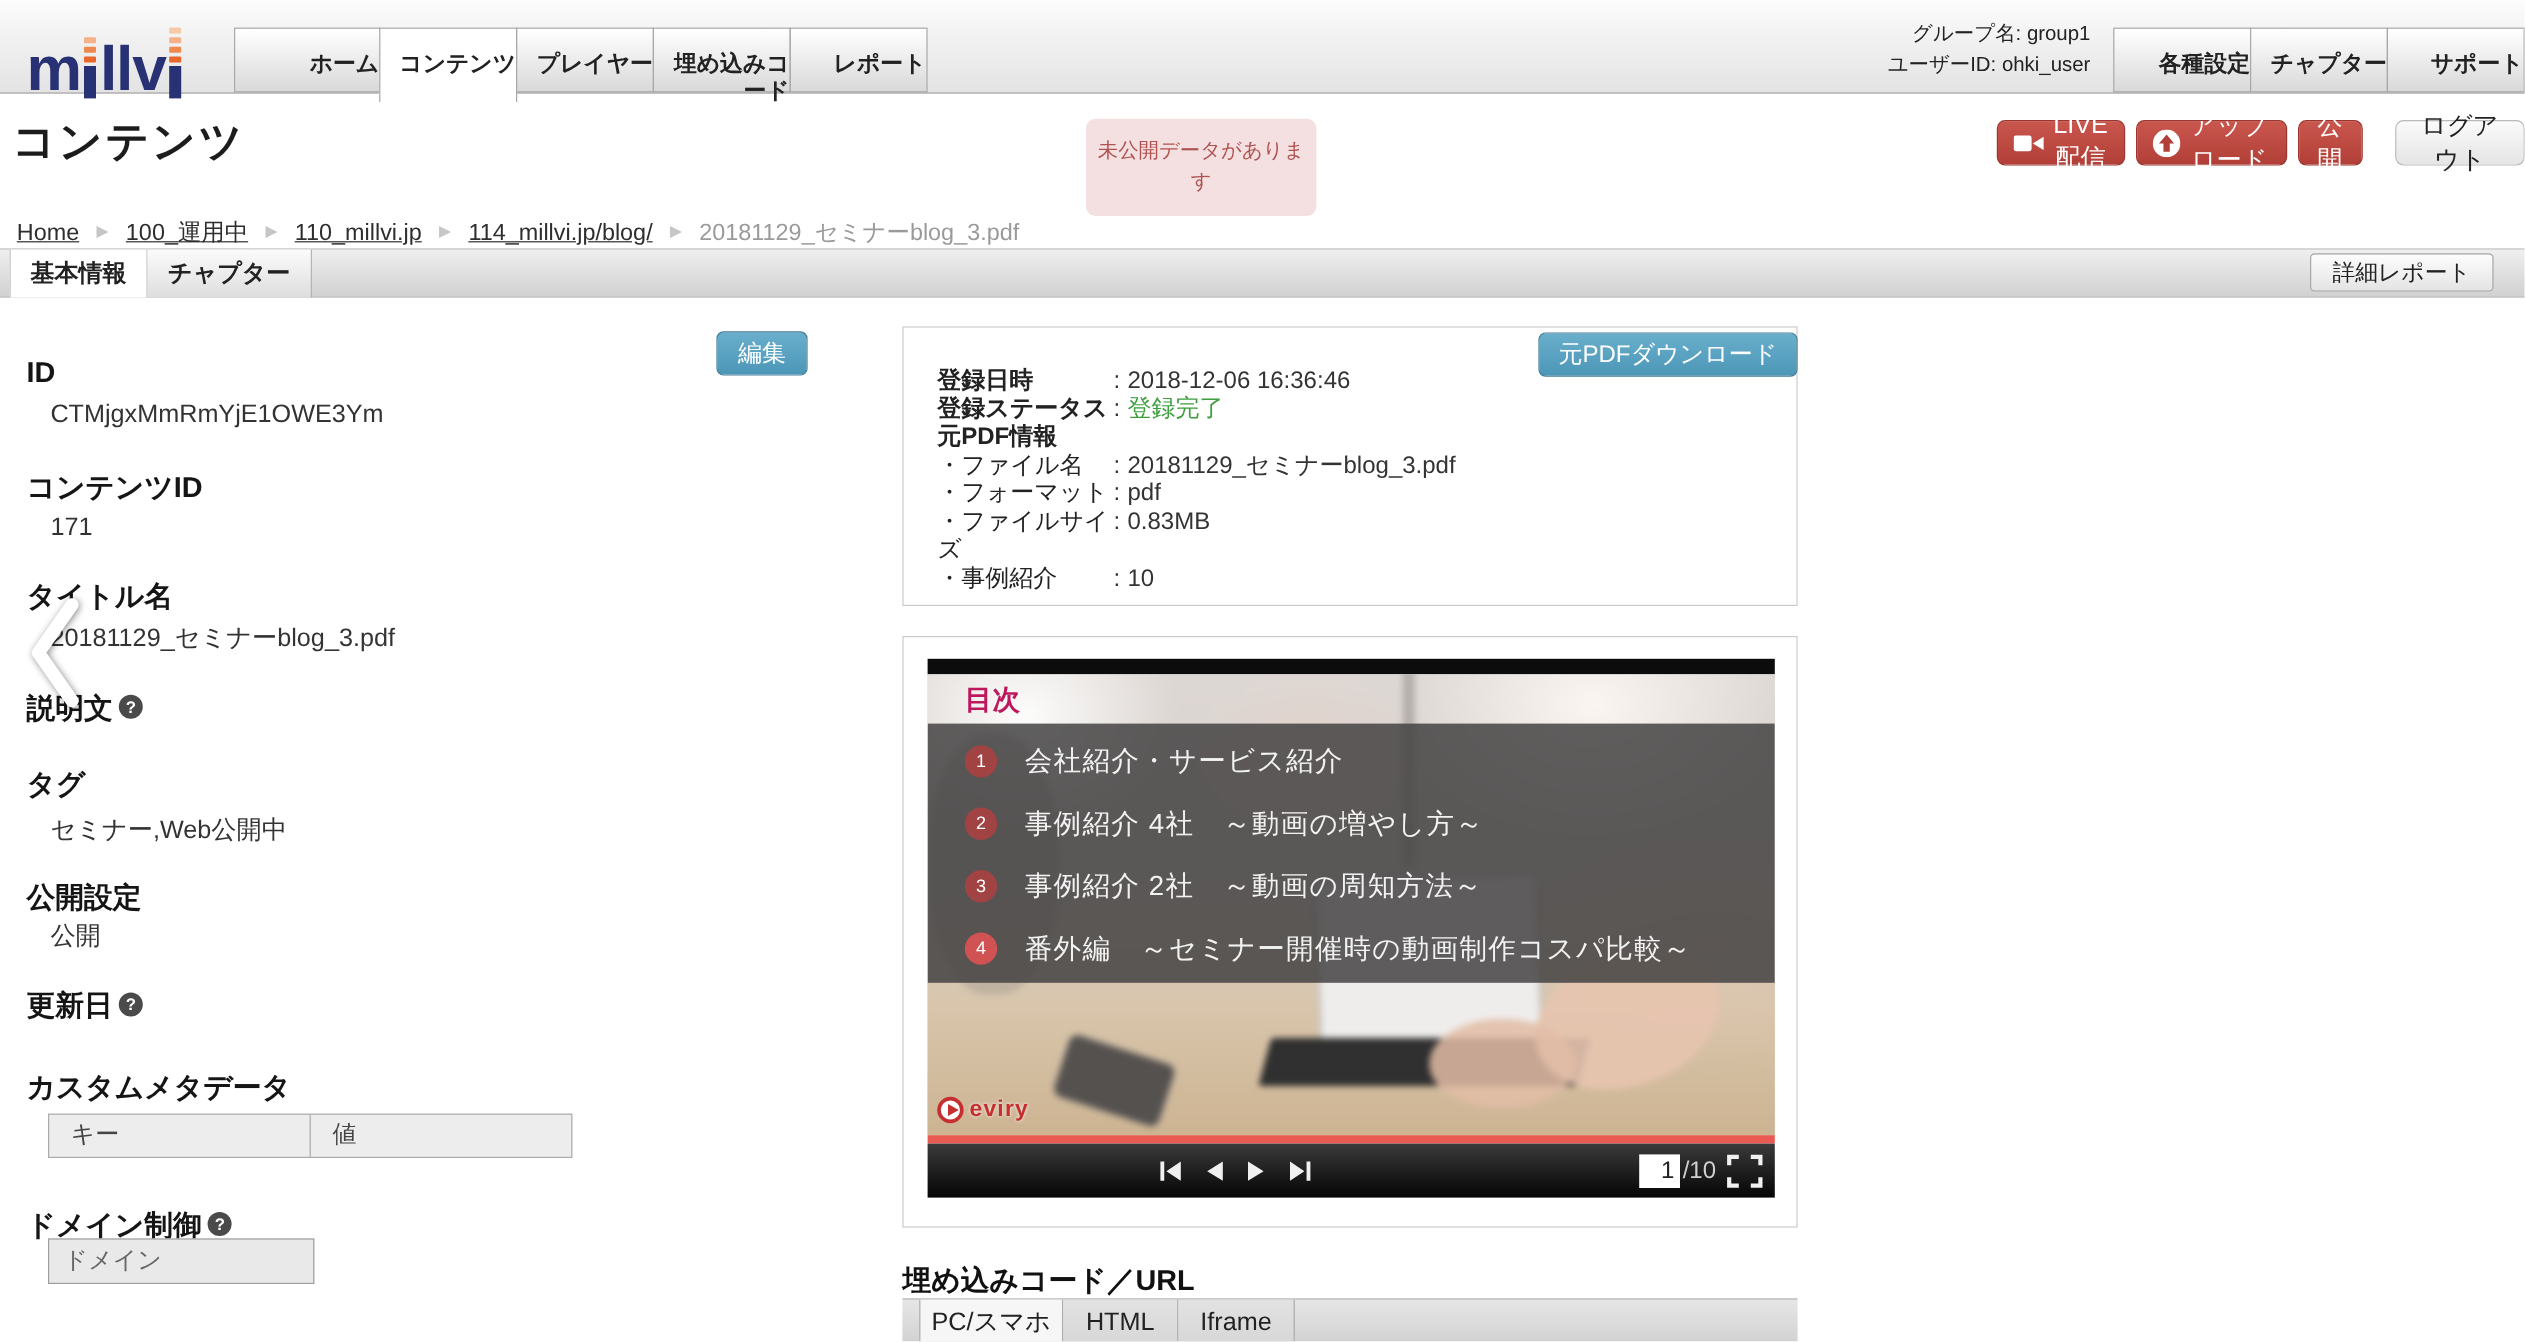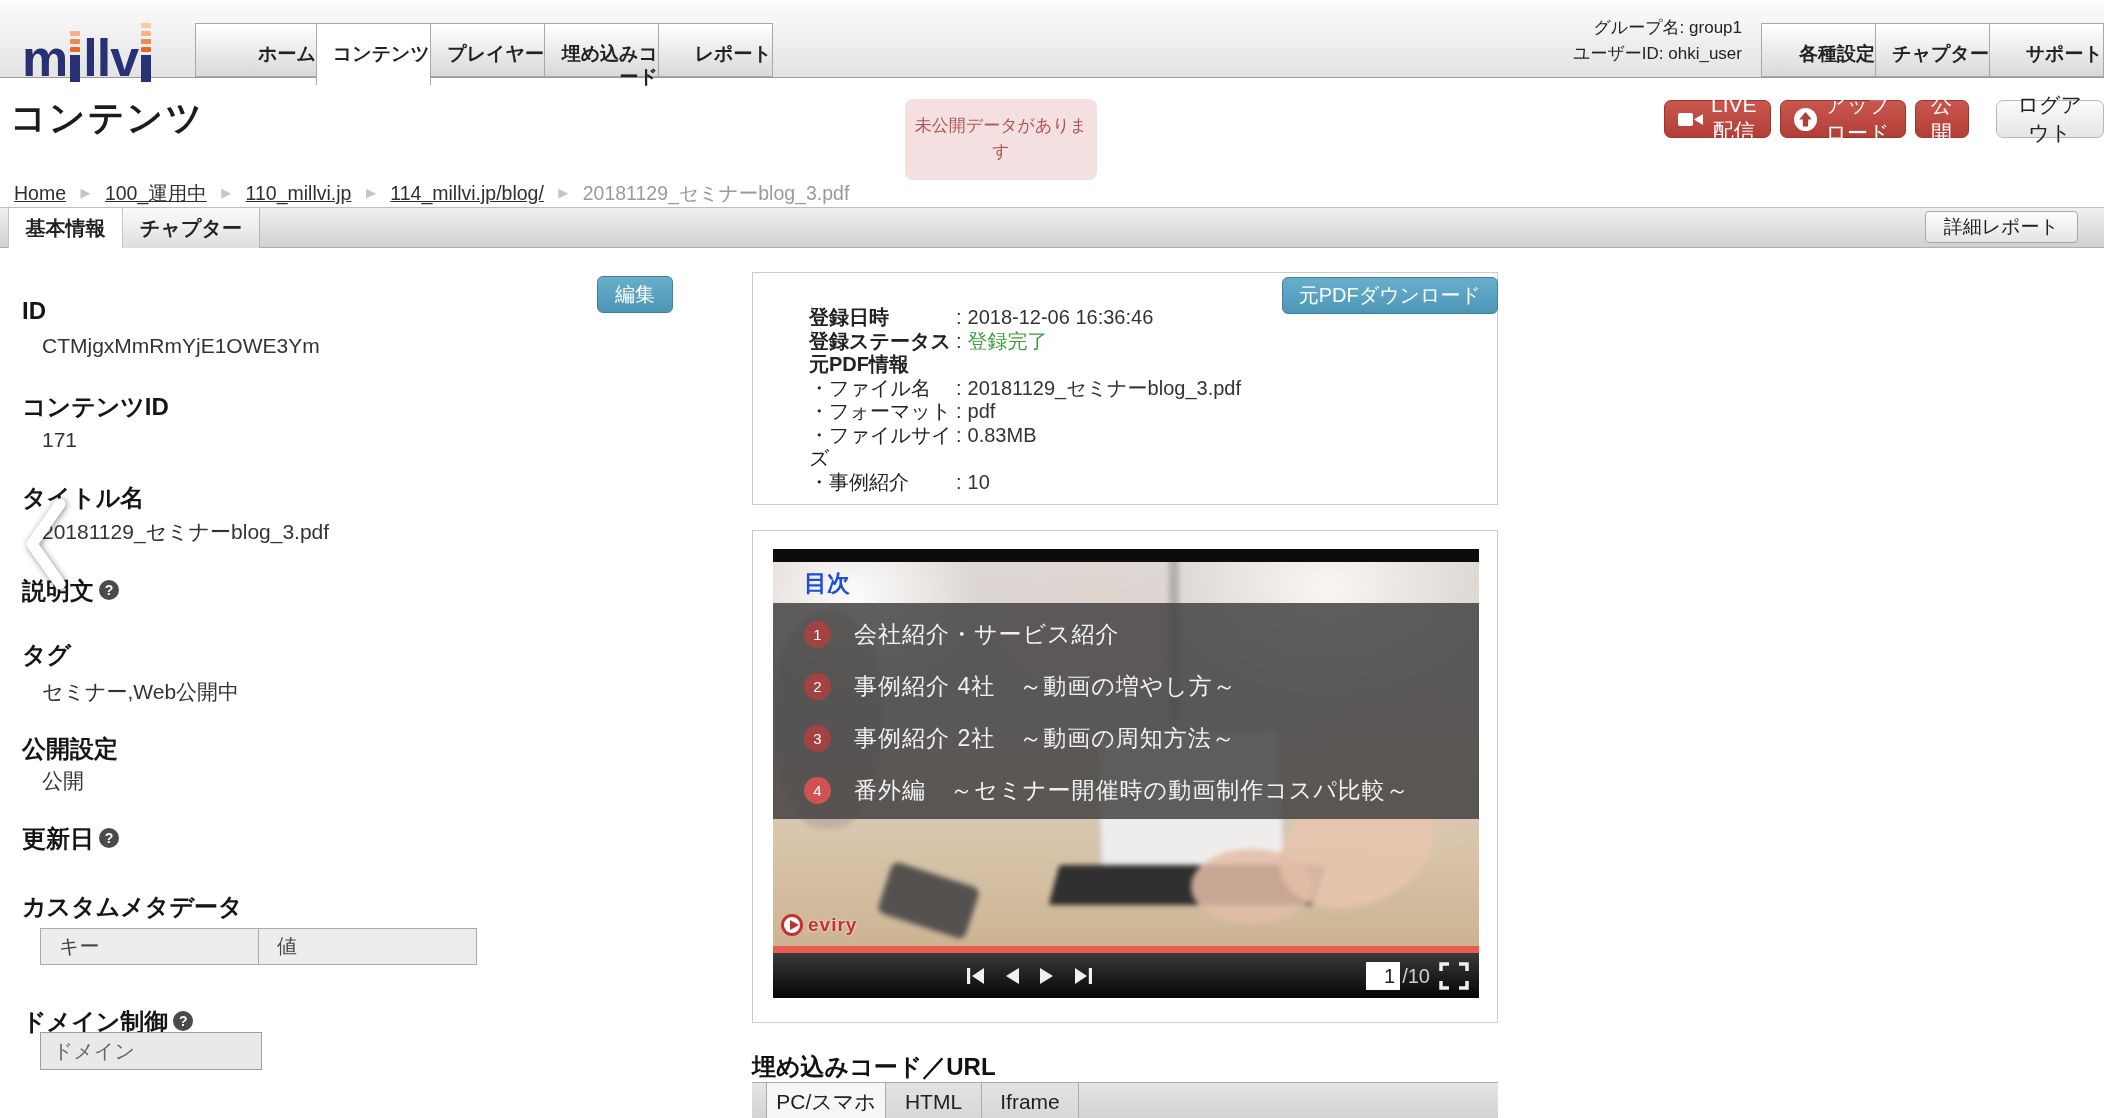--- a/index.html
+++ b/index.html
@@ -83,21 +83,21 @@
   .btn-edit { position:absolute; left:597px; top:276px; width:76px; height:37px; }
 
   .chevron { position:absolute; left:20px; top:496px; z-index:8;
              filter:drop-shadow(1px 1px 3px rgba(0,0,0,0.45)); cursor:pointer; }
 
   
   .info-box { position:absolute; left:752px; top:272px; width:746px; height:233px;
               border:1px solid #cbcbcb; background:#fff; }
   .btn-download { position:absolute; top:4px; right:-1px; height:37px; padding:0 16px; border-radius:6px; }
   .reg-rows { position:absolute; left:28px; top:33px; font-size:20px; line-height:23.5px; }
-  .reg-row { display:flex;margin-left:28px; }
+  .reg-row { display:flex; }
   .reg-label { width:147px; flex:0 0 147px; color:#222; }
   .reg-row.bold .reg-label { font-weight:bold; }
   .reg-colon { margin-right:6px; }
   .reg-row.nocolon .reg-colon { visibility:hidden; }
   .reg-value.green { color:#3f9e3f; }
 
   
   .player-box { position:absolute; left:752px; top:530px; width:746px; height:493px;
                 border:1px solid #cbcbcb; background:#fff; }
   .player { position:absolute; left:20px; top:18px; width:706px; height:449px; }
@@ -114,21 +114,21 @@
   .ph-person { left:1%; top:14%; width:15%; height:55%; background:rgba(150,140,135,0.35); border-radius:45%; }
   .ph-bar { left:56%; top:0; width:1.4%; height:42%; background:rgba(120,115,112,0.4); }
   .ph-screen { left:46%; top:44%; width:26%; height:36%; background:#efedec; border:3px solid #c9c6c3;
                border-radius:6px; transform:rotate(-2deg); }
   .ph-base { left:40%; top:78%; width:37%; height:10%; background:#303030; border-radius:3px; transform:skewX(-15deg); }
   .ph-phone { left:16%; top:80%; width:13%; height:14%; background:#55514e; border:2px solid #7a7672;
               border-radius:8px; transform:rotate(18deg); }
   .ph-hand1 { left:71%; top:60%; width:22%; height:28%; background:rgba(231,196,175,0.9);
               border-radius:50%; transform:rotate(-20deg); }
   .ph-hand2 { left:59%; top:74%; width:17%; height:19%; background:rgba(226,188,166,0.85); border-radius:50%; }
-  .slide-title { position:absolute; left:31px; top:6px; font-size:23px; font-weight:bold; color:#1d4ed8; }
+  .slide-title { position:absolute; left:31px; top:6px; font-size:23px; font-weight:bold; color:#be185d; }
   .dark-band { position:absolute; left:0; top:41px; width:706px; height:216px; background:rgba(66,64,64,0.84); }
   .toc-item { position:absolute; left:31px; display:flex; align-items:center; }
   .toc-num { width:27px; height:27px; border-radius:50%; background:#a14343; color:#fff;
              font-size:15px; line-height:27px; text-align:center; flex:0 0 27px; }
   .toc-item.hot .toc-num { background:#d05252; }
   .toc-text { margin-left:23px; font-size:23px; font-weight:normal; color:#f2f2f2; letter-spacing:1px;
               white-space:nowrap; }
   .eviry { position:absolute; left:8px; top:352px; display:flex; align-items:center; }
   .eviry-mark { width:22px; height:22px; border-radius:50%; background:#fff; border:3px solid #c52f2f;
                 position:relative; }

